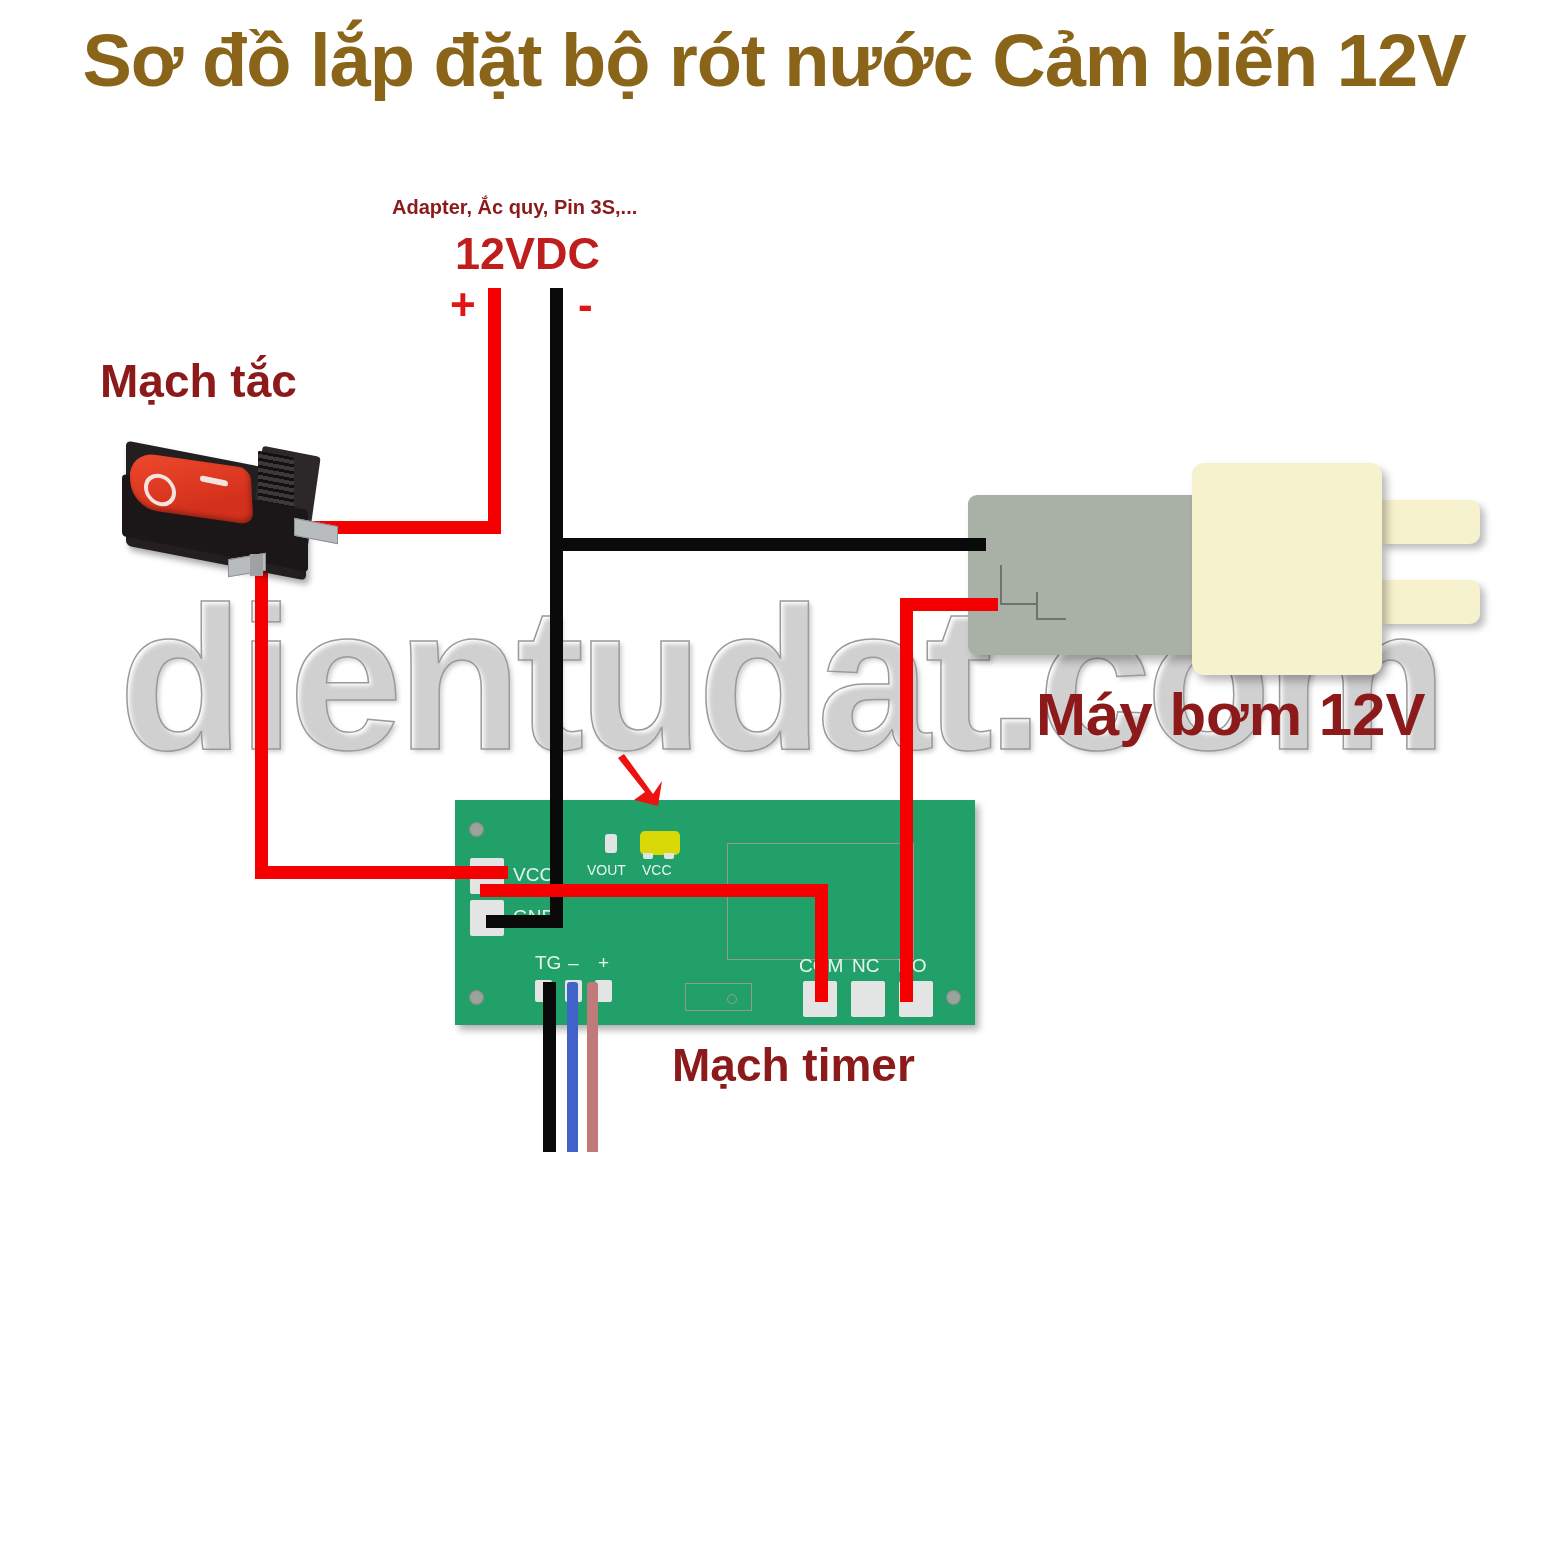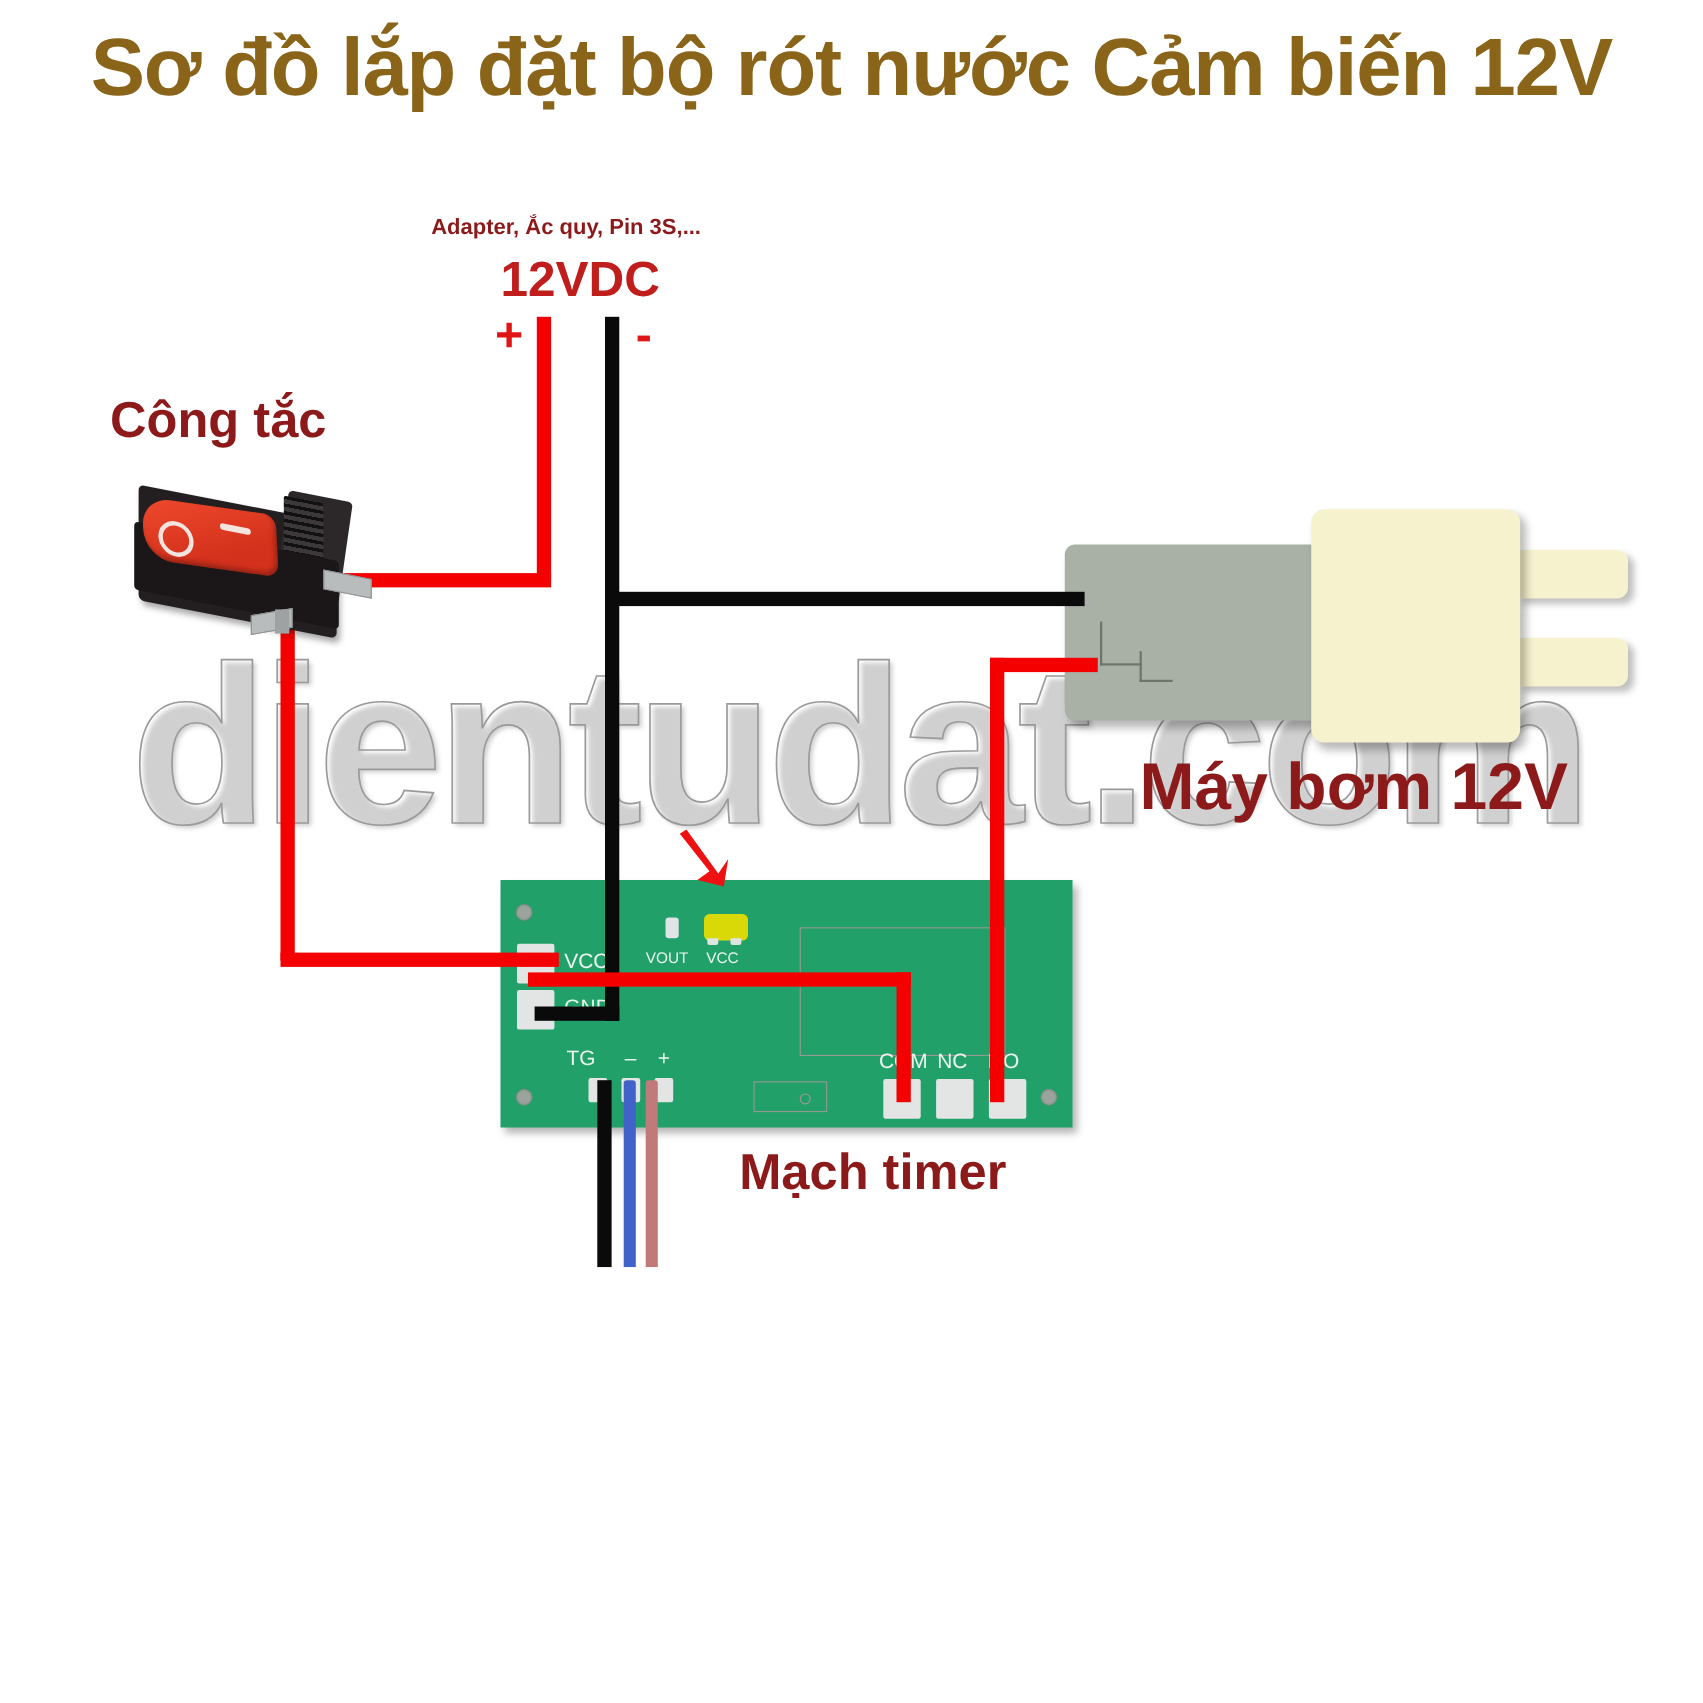--- a/index.html
+++ b/index.html
@@ -303,21 +303,21 @@
 
   <div id="pump-motor"></div>
   <div id="pump-head"></div>
   <div class="pump-tab" style="left:1380px; top:500px;"></div>
   <div class="pump-tab" style="left:1380px; top:580px;"></div>
   <div class="pump-detail" style="left:1000px; top:565px; width:36px; height:38px;"></div>
   <div class="pump-detail" style="left:1036px; top:592px; width:28px; height:26px;"></div>
 
   <div class="lbl" style="left:1036px; top:680px; font-size:60px;">Máy bơm 12V</div>
 
-  <div class="lbl" style="left:100px; top:354px; font-size:46px;">Công tắc</div>
+  <div class="lbl" style="left:100px; top:354px; font-size:46px;">Mạch tắc</div>
 
   <div id="switch">
     <div class="sw-tab" style="left:186px; top:94px; width:42px; height:16px; transform:skewY(11deg);"></div>
     <div class="sw-tab" style="left:120px; top:128px; width:36px; height:16px; transform:skewY(-10deg);"></div>
     <div id="sw-body"></div>
     <div id="sw-side"></div>
     <div id="sw-ribs"></div>
     <div id="sw-body2"></div>
     <div id="sw-rocker"></div>
     <div id="sw-o"></div>
@@ -342,21 +342,21 @@
 
     <div class="outline" style="left:230px; top:183px; width:65px; height:26px;">
     </div>
     <div style="position:absolute; left:272px; top:194px; width:8px; height:8px; border:1.5px solid rgba(190,150,160,0.8); border-radius:50%;"></div>
 
     <div class="pad-lg" style="left:15px; top:58px;"></div>
     <div class="silk" style="left:58px; top:64px;">VCC</div>
     <div class="pad-lg" style="left:15px; top:100px;"></div>
     <div class="silk" style="left:58px; top:106px;">GND</div>
 
-    <div class="silk" style="left:60px; top:152px;">TG</div>
+    <div class="silk" style="left:80px; top:152px;">TG</div>
     <div class="silk" style="left:113px; top:152px;">–</div>
     <div class="silk" style="left:143px; top:152px;">+</div>
     <div class="pad" style="left:80px; top:180px; width:17px; height:22px;"></div>
     <div class="pad" style="left:110px; top:180px; width:17px; height:22px;"></div>
     <div class="pad" style="left:140px; top:180px; width:17px; height:22px;"></div>
 
     <div class="silk" style="left:344px; top:155px;">COM</div>
     <div class="silk" style="left:397px; top:155px;">NC</div>
     <div class="silk" style="left:443px; top:155px;">NO</div>
     <div class="pad-lg" style="left:348px; top:181px;"></div>

